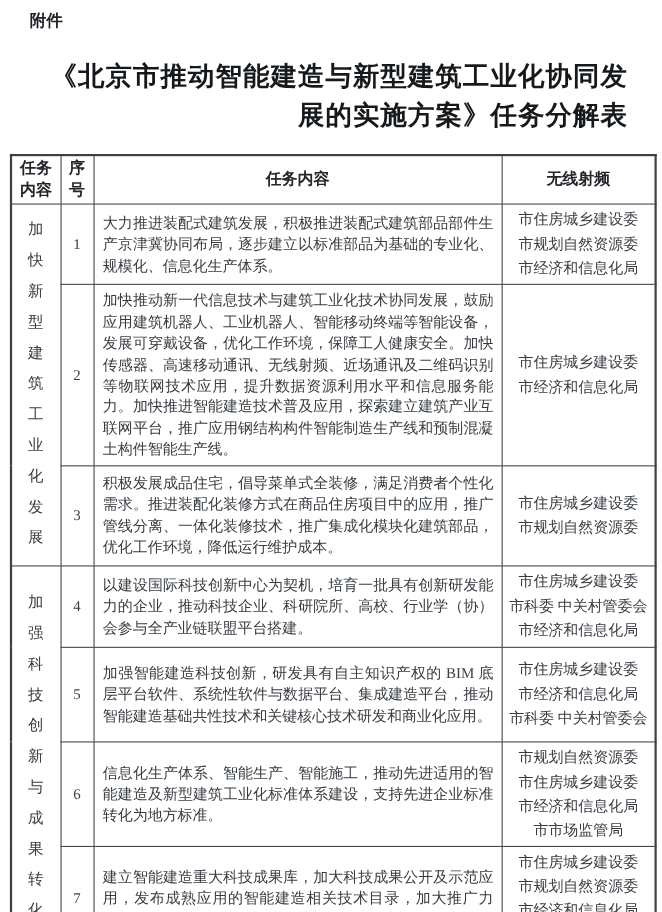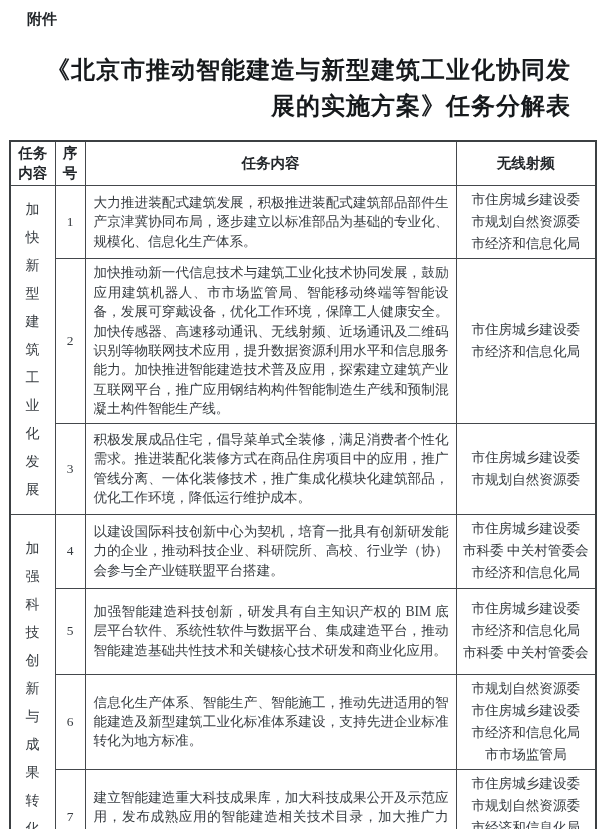--- a/index.html
+++ b/index.html
@@ -129,21 +129,21 @@
       </td>
       <td class="cell-no">1</td>
       <td class="cell-content">大力推进装配式建筑发展，积极推进装配式建筑部品部件生产京津冀协同布局，逐步建立以标准部品为基础的专业化、规模化、信息化生产体系。</td>
       <td class="cell-resp">市住房城乡建设委
 市规划自然资源委
 市经济和信息化局</td>
     </tr>
 
     <tr style="height:156px;">
       <td class="cell-no">2</td>
-      <td class="cell-content">加快推动新一代信息技术与建筑工业化技术协同发展，鼓励应用建筑机器人、市市场监管局、智能移动终端等智能设备，发展可穿戴设备，优化工作环境，保障工人健康安全。加快传感器、高速移动通讯、无线射频、近场通讯及二维码识别等物联网技术应用，提升数据资源利用水平和信息服务能力。加快推进智能建造技术普及应用，探索建立建筑产业互联网平台，推广应用钢结构构件智能制造生产线和预制混凝土构件智能生产线。</td>
+      <td class="cell-content">加快推动新一代信息技术与建筑工业化技术协同发展，鼓励应用建筑机器人、工业机器人、智能移动终端等智能设备，发展可穿戴设备，优化工作环境，保障工人健康安全。加快传感器、高速移动通讯、无线射频、近场通讯及二维码识别等物联网技术应用，提升数据资源利用水平和信息服务能力。加快推进智能建造技术普及应用，探索建立建筑产业互联网平台，推广应用钢结构构件智能制造生产线和预制混凝土构件智能生产线。</td>
       <td class="cell-resp">市住房城乡建设委
 市经济和信息化局</td>
     </tr>
 
     <tr style="height:91px;">
       <td class="cell-no">3</td>
       <td class="cell-content">积极发展成品住宅，倡导菜单式全装修，满足消费者个性化需求。推进装配化装修方式在商品住房项目中的应用，推广管线分离、一体化装修技术，推广集成化模块化建筑部品，优化工作环境，降低运行维护成本。</td>
       <td class="cell-resp">市住房城乡建设委
 市规划自然资源委</td>
     </tr>

